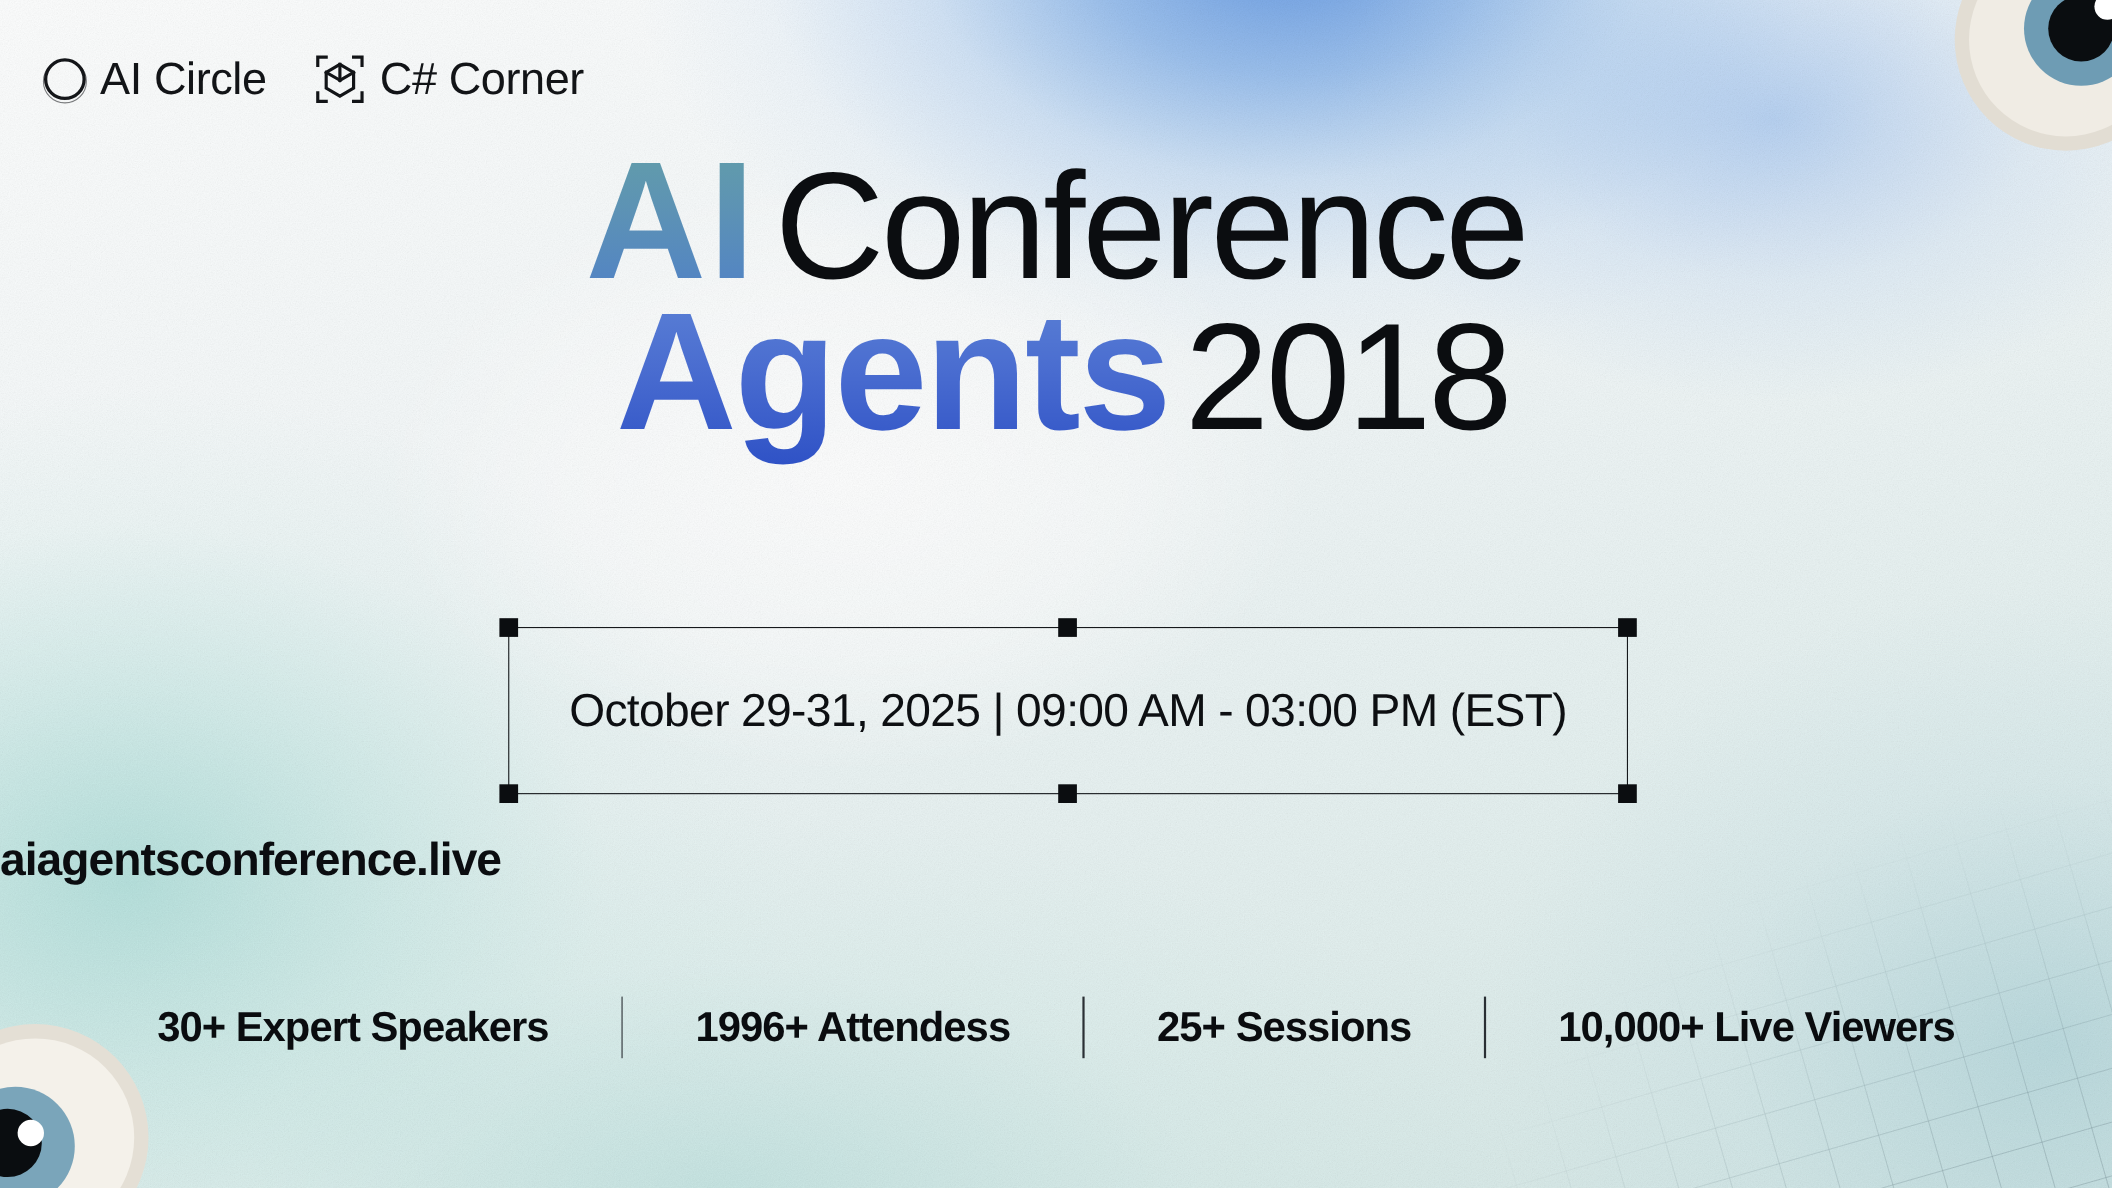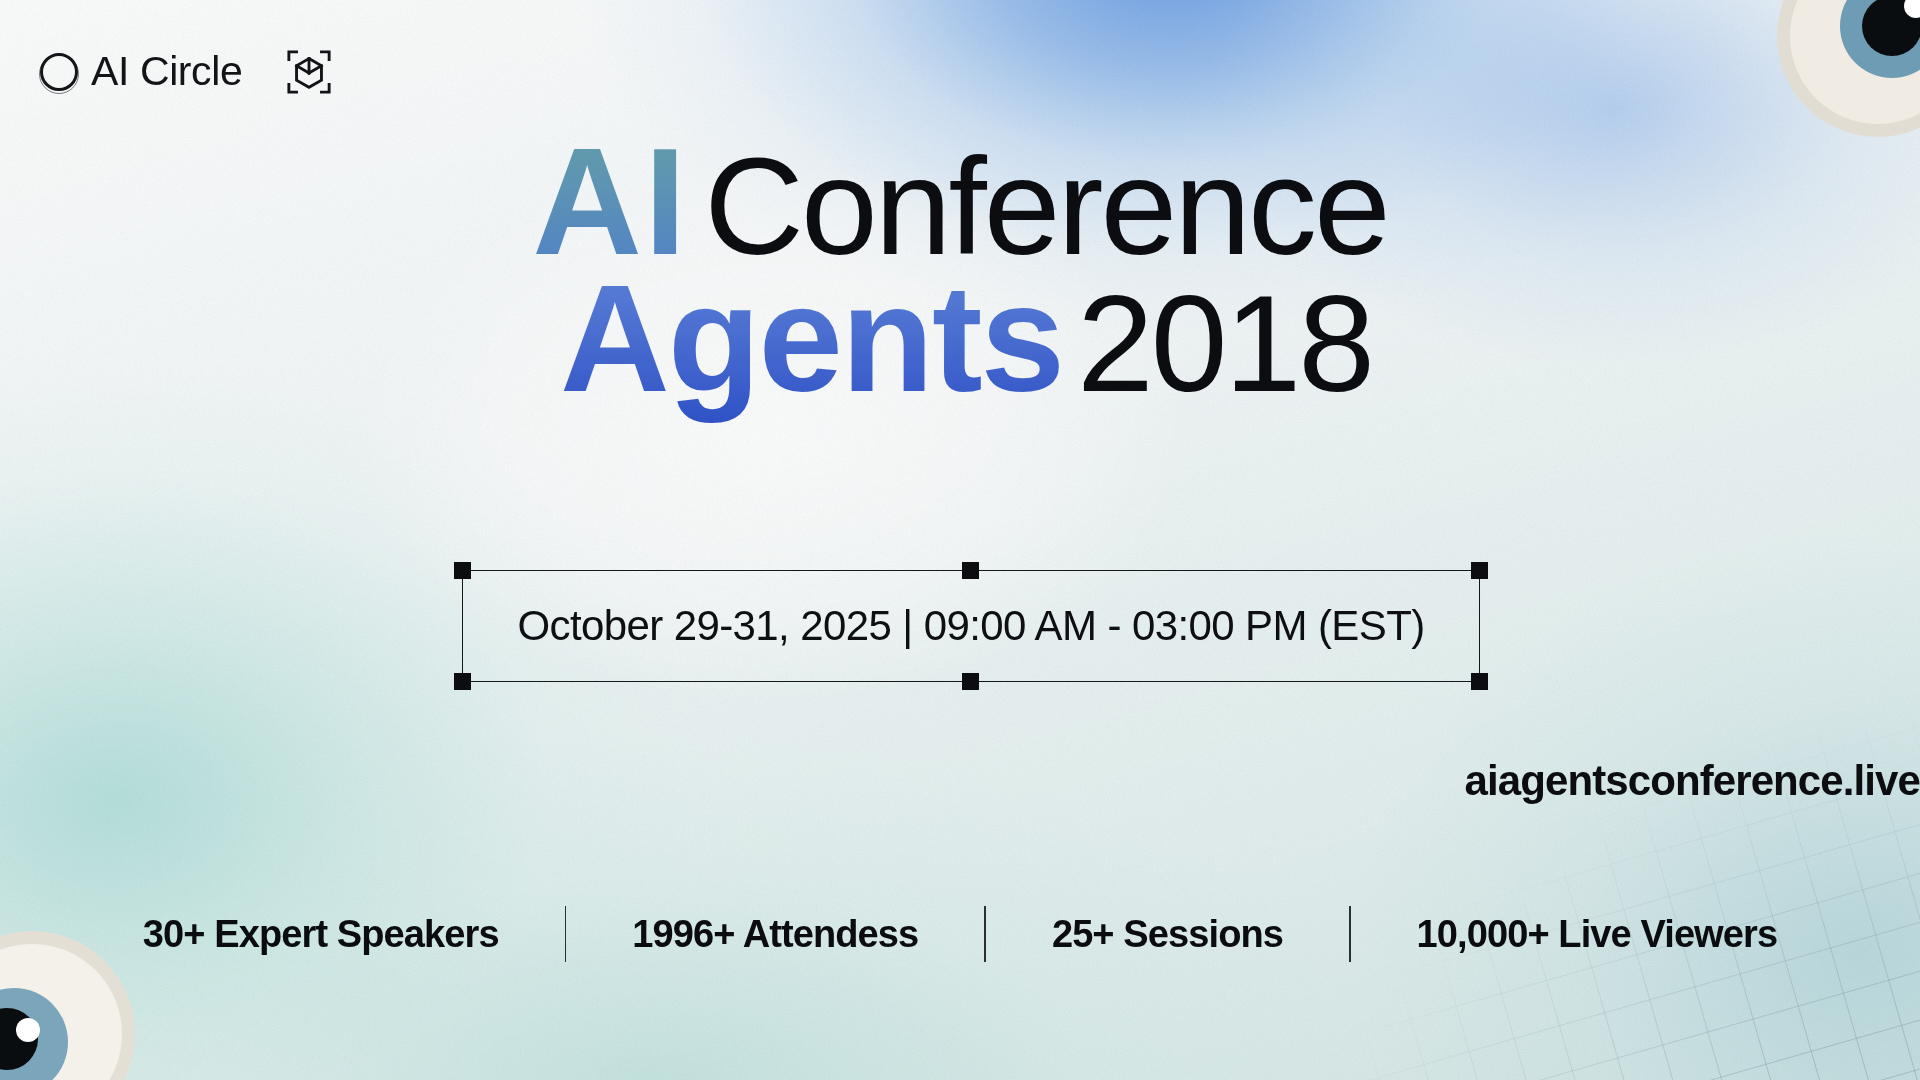--- a/index.html
+++ b/index.html
@@ -229,21 +229,21 @@
     color:#0b0d10;
     letter-spacing:-3px;
   }
   .word-conference { margin-left:16px; }
   .word-year { margin-left:14px; }
 
   
   #date-box {
     position:absolute;
     left:462px; top:570px;
-    width:1018px; height:112px;
+    width:1018px; height:152px;
     border:1.6px solid #15181b;
     display:flex; align-items:center; justify-content:center;
   }
   #date-text {
     font-size:42px;
     font-weight:400;
     color:#0d0f12;
     letter-spacing:-0.6px;
     white-space:nowrap;
   }
@@ -256,26 +256,25 @@
   .h-tc { left:50%;   top:-9px;  margin-left:-9px; }
   .h-tr { right:-9px; top:-9px; }
   .h-bl { left:-9px;  bottom:-9px; }
   .h-bc { left:50%;   bottom:-9px; margin-left:-9px; }
   .h-br { right:-9px; bottom:-9px; }
 
   
   #website {
     position:absolute;
     left:0; right:0; top:757px;
-    text-align:right;
+    text-align:left;
     font-size:42px;
     font-weight:700;
     color:#0b0d10;
     letter-spacing:-0.9px;
-    padding-left:44px;
   }
 
   
   #stats-row {
     position:absolute;
     left:0; right:0; top:906px;
     display:flex; align-items:center; justify-content:center;gap:36px;
   }
   .stat {
     font-size:38px;
@@ -342,20 +341,21 @@
         <svg id="cube-icon" viewBox="0 0 48 48" fill="none" stroke="#121417" stroke-width="3" stroke-linecap="square" stroke-linejoin="miter">
           <path d="M3 11 V3 H11"></path>
           <path d="M37 3 H45 V11"></path>
           <path d="M45 37 V45 H37"></path>
           <path d="M11 45 H3 V37"></path>
           <path d="M24 10 L37 17.5 V32.5 L24 40 L11 32.5 V17.5 Z"></path>
           <path d="M24 10 L24 25"></path>
           <path d="M24 25 L37 17.5"></path>
           <path d="M24 25 L11 17.5"></path>
         </svg>
+        <span class="brand-label">C# Corner</span>
       </div>
 
     </div>
 
     <div id="headline">
       <span id="title-line-1">
         <span class="word-ai">AI</span><span class="word-conference">Conference</span>
       </span>
       <span id="title-line-2">
         <span class="word-agents">Agents</span><span class="word-year">2018</span>

